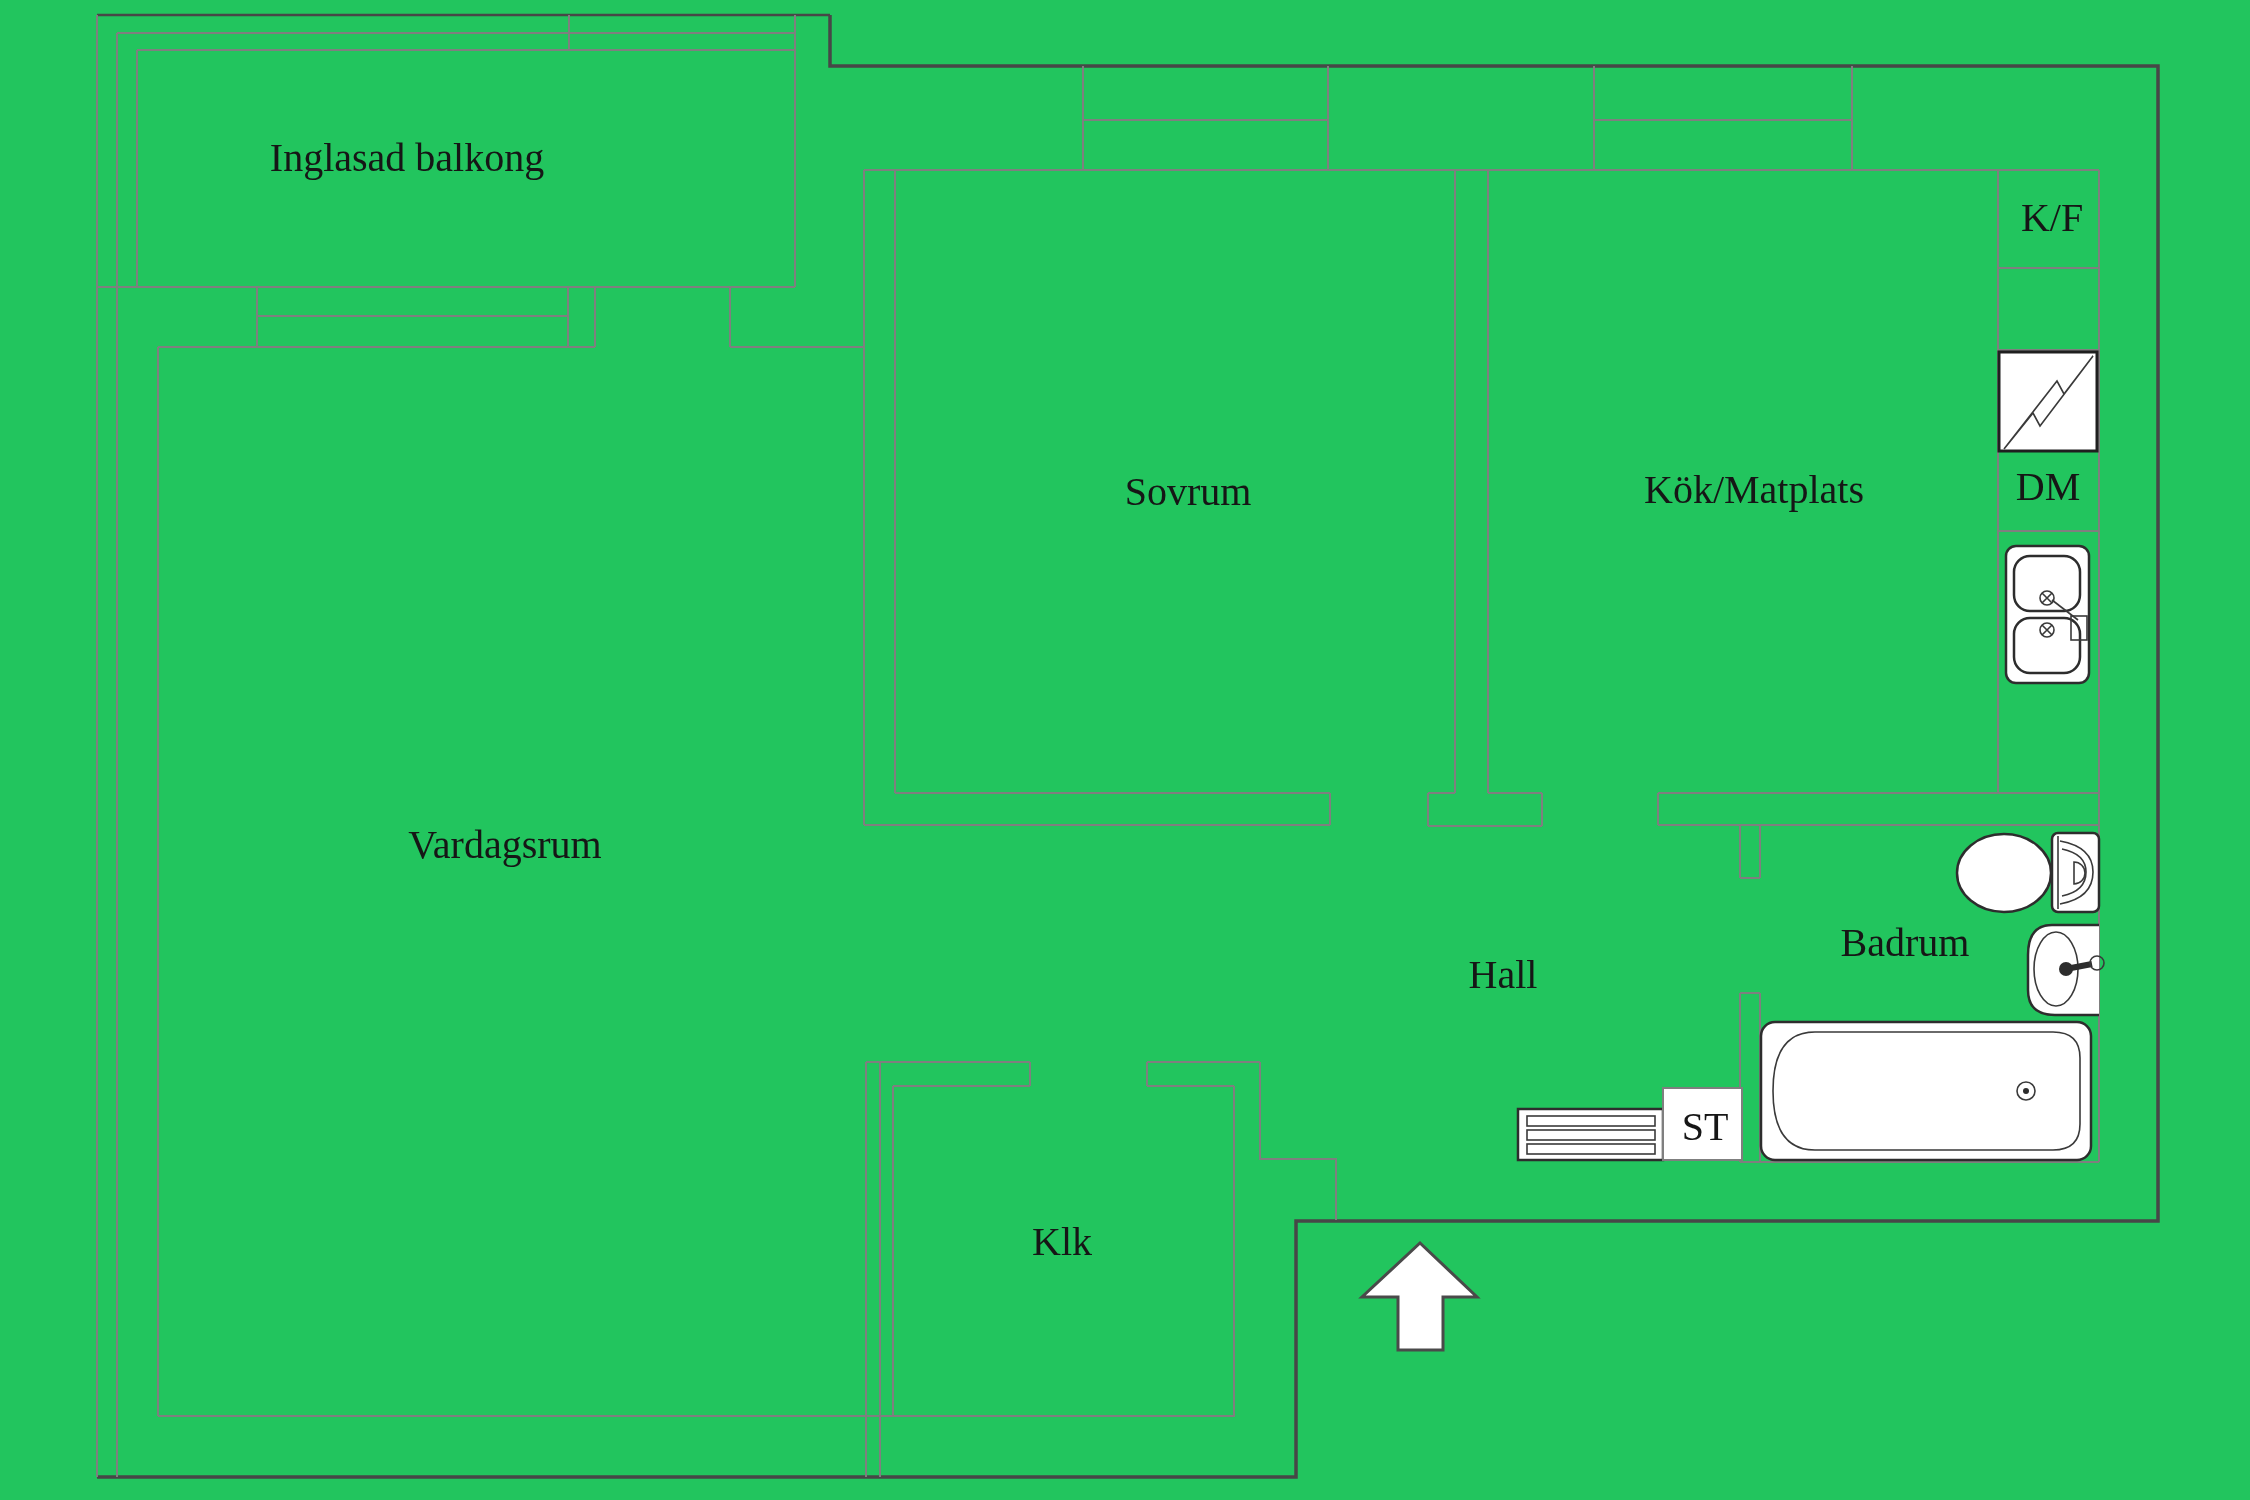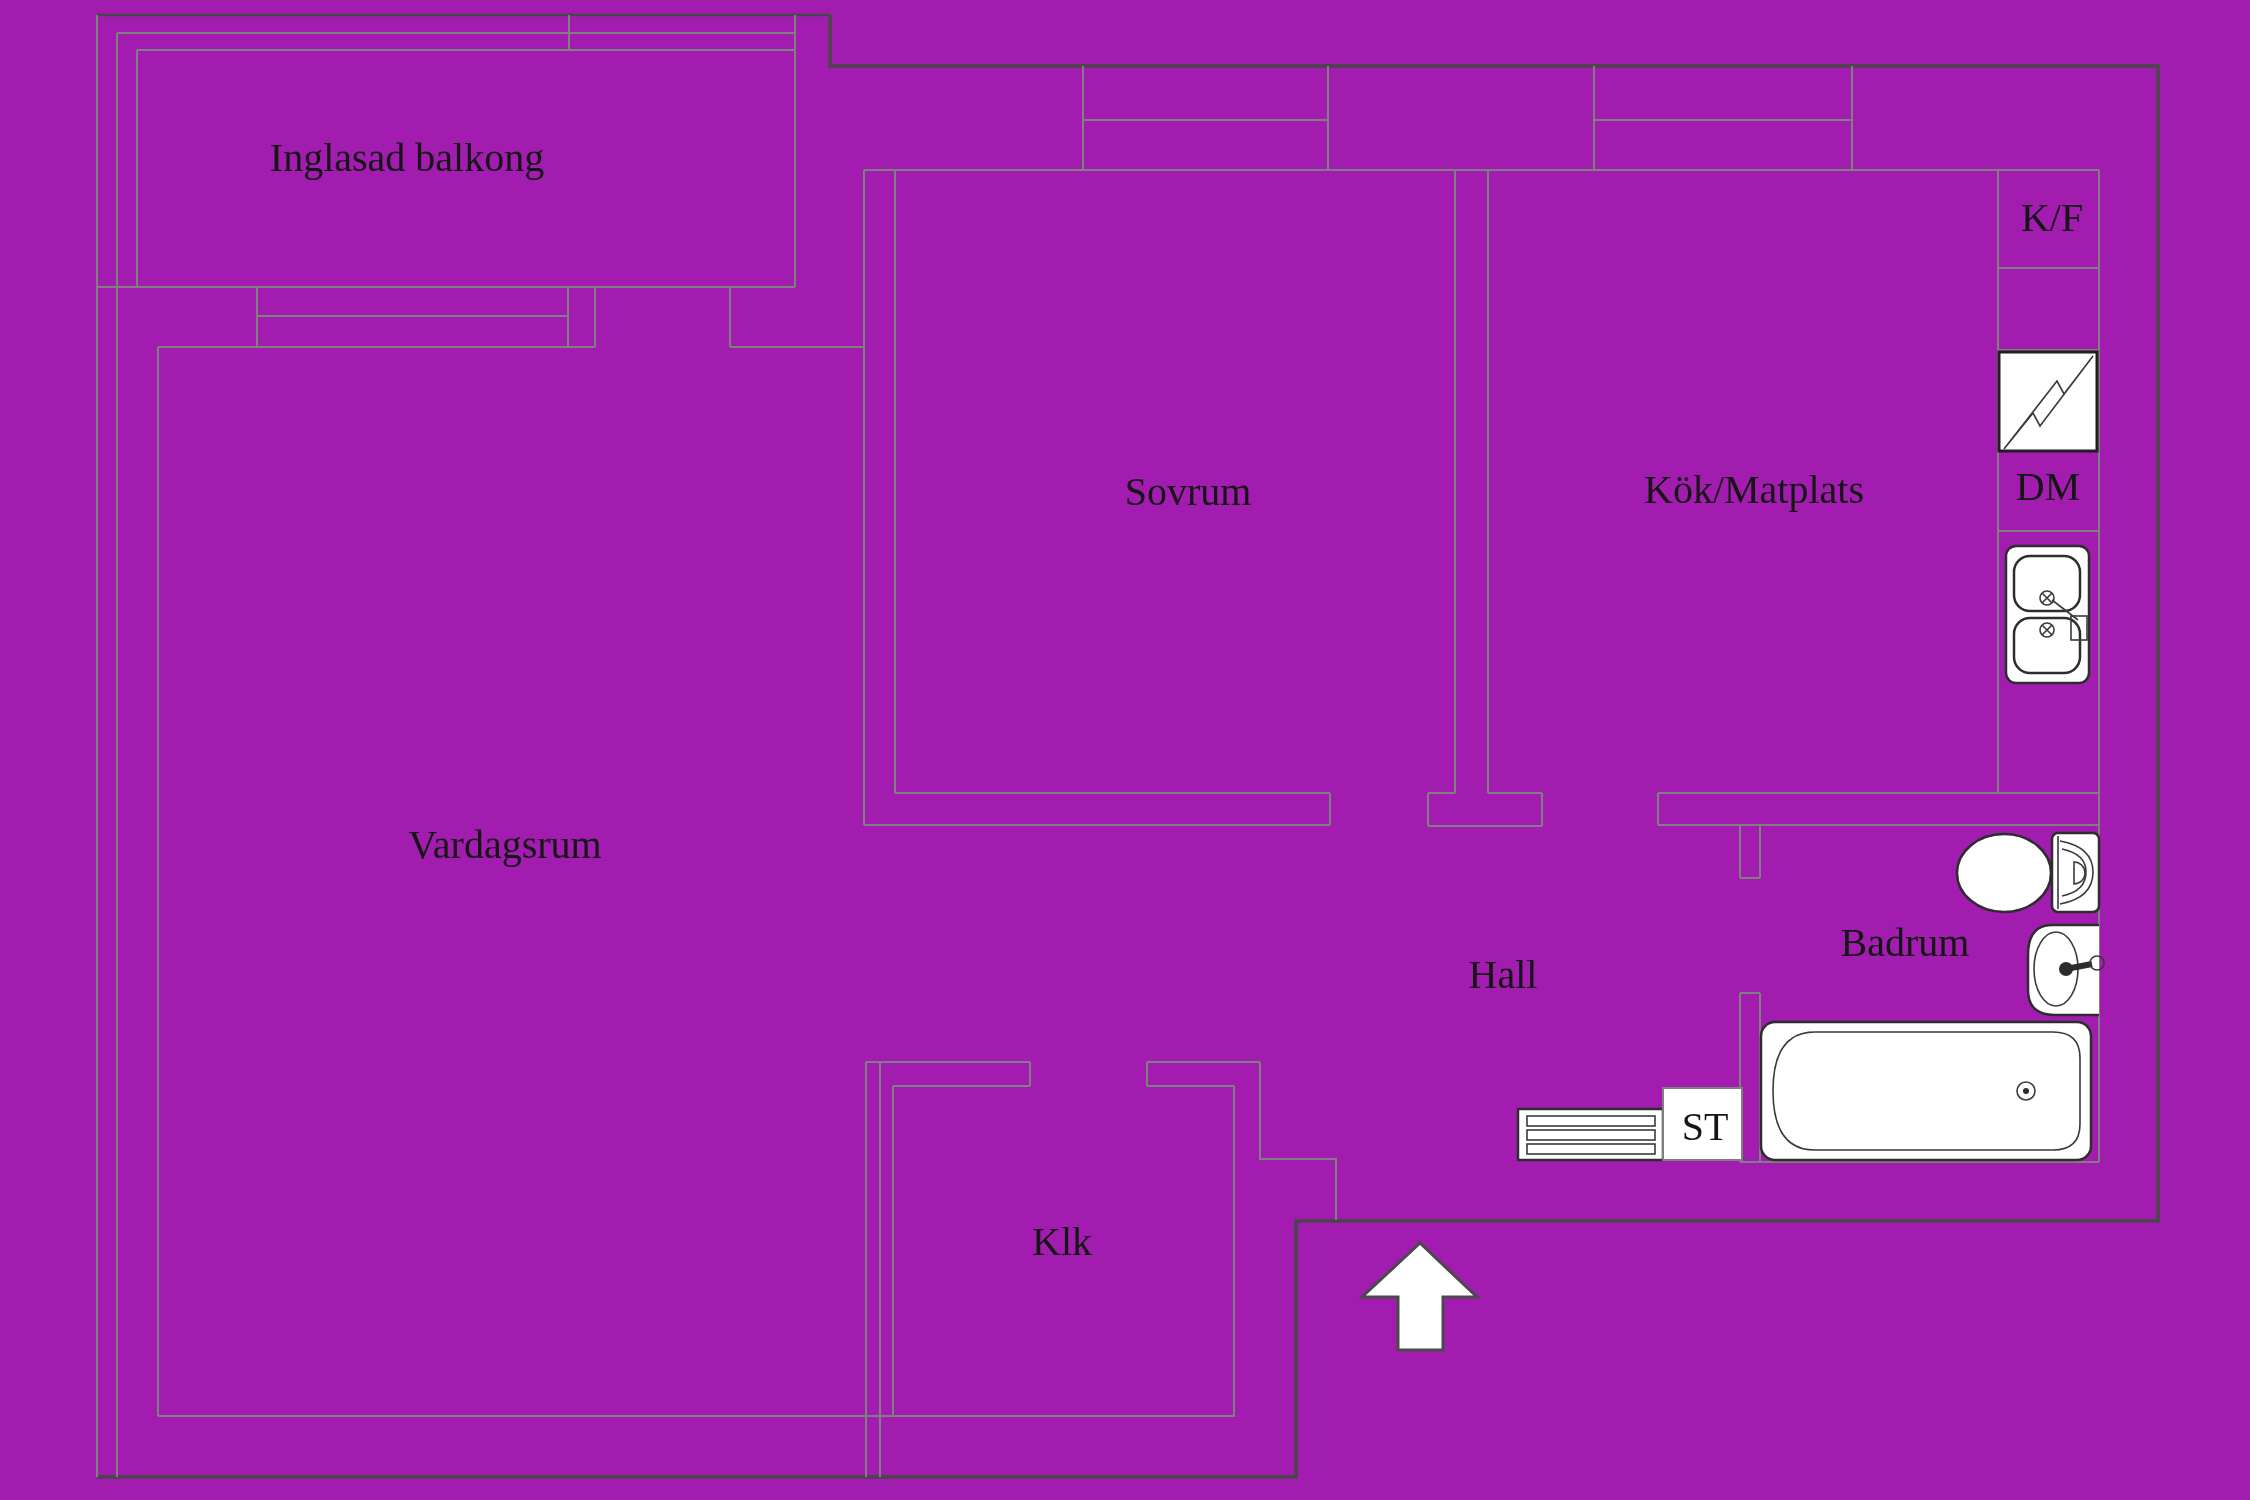--- a/index.html
+++ b/index.html
@@ -1,19 +1,19 @@
 <!DOCTYPE html>
 <html><head>
 <meta charset="utf-8">
 <style>
   html,body{margin:0;padding:0;background:#fff;}
   .stage{
     position:relative;
     width:2250px;height:1500px;
-    background:#a21caf;
+    background:#22c55e;
     overflow:hidden;
   }
   svg{display:block;width:2250px;height:1500px;}
   .room-label{
     font-family:"Liberation Serif","DejaVu Serif",serif;
     font-size:40px;
     fill:#161616;
     text-anchor:middle;
   }
   .wall{stroke:#7f7f7f;stroke-width:2;fill:none;}

